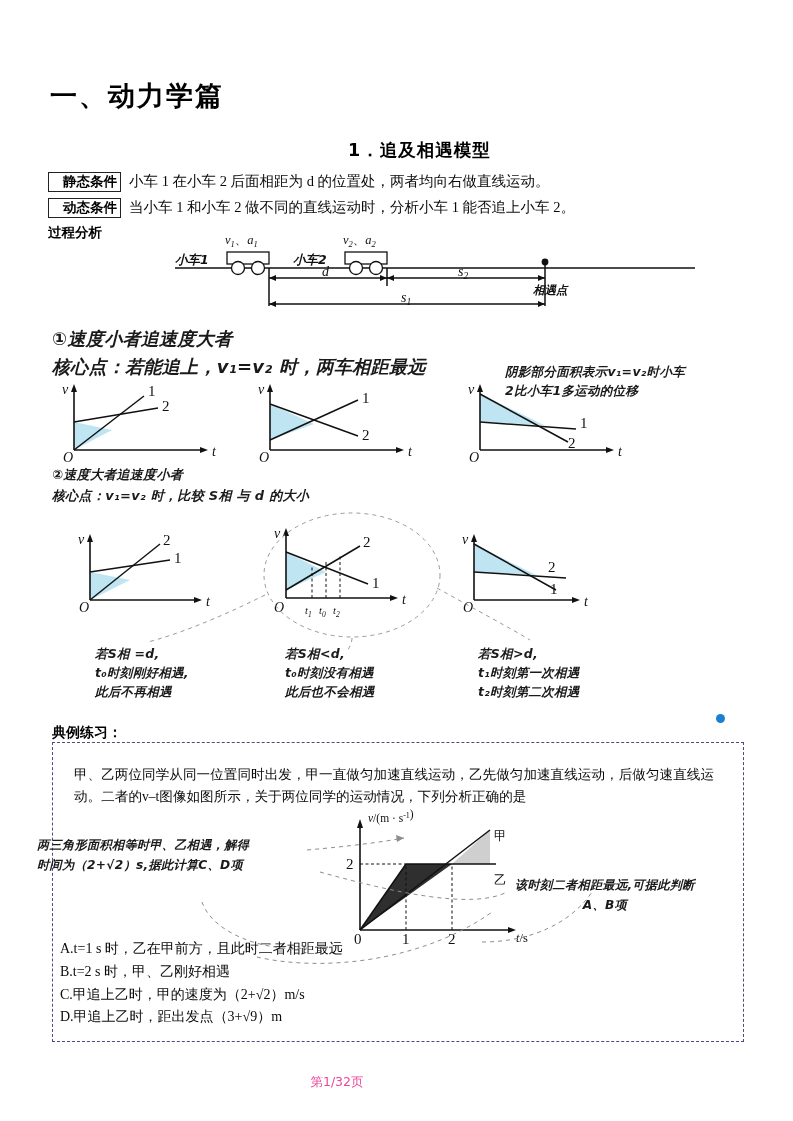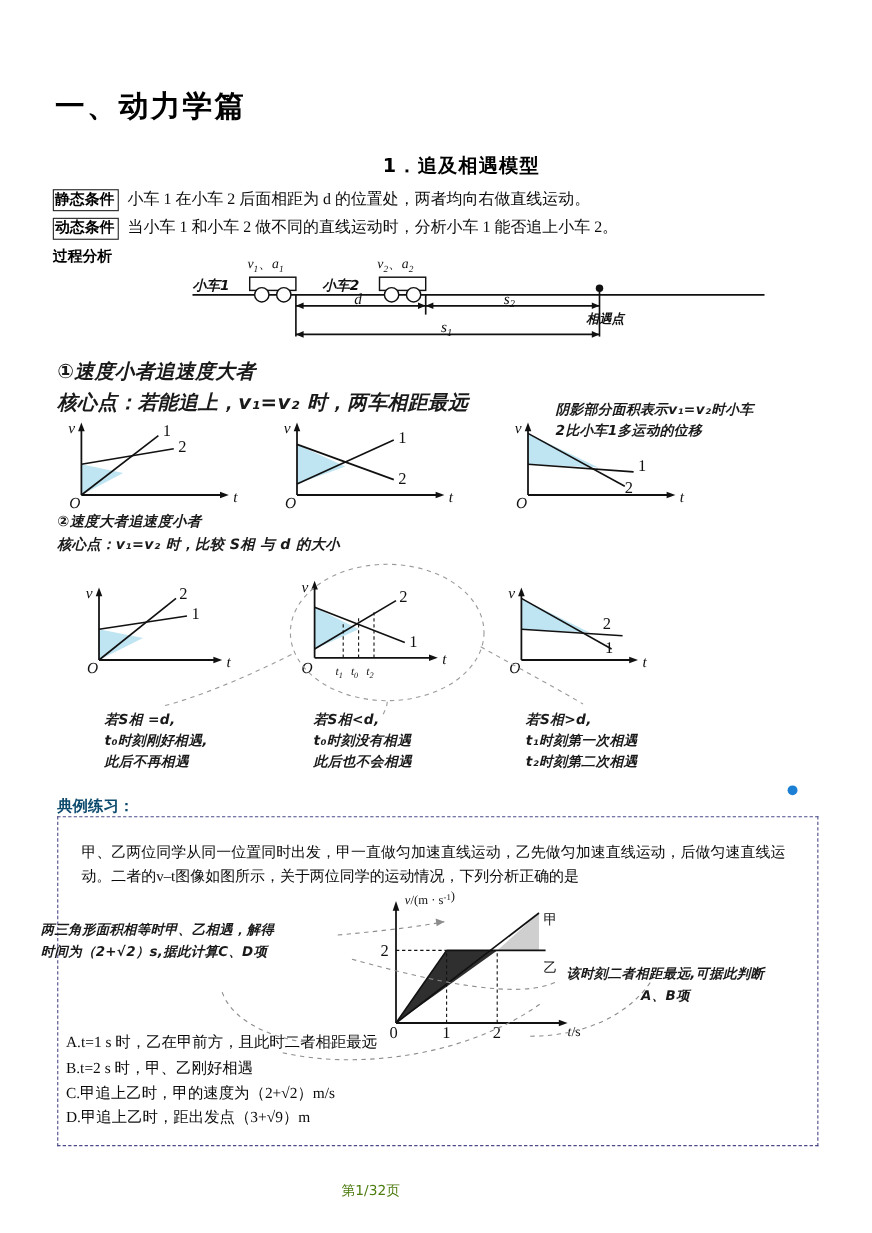--- a/index.html
+++ b/index.html
@@ -39,21 +39,21 @@
     font-size:17.5px; font-weight:bold;
     font-family:"DejaVu Sans", sans-serif;
     letter-spacing:1px;
     color:#000;
   }
 
   
   .cond-row { position:absolute; display:flex; align-items:flex-start; gap:8px; }
   .cond-tag {
     border:1.2px solid #222;
-    padding:0px 3px 1px 1px;
+    padding:0px 3px 1px 14px;
     font-size:13.5px; font-weight:bold;
     font-family:"DejaVu Sans", sans-serif;
     line-height:1.25;
     white-space:nowrap;
     color:#000;
   }
   .cond-text {
     font-size:14.5px;
     font-family:"Liberation Serif","DejaVu Serif",serif;
     line-height:1.3;
@@ -94,21 +94,21 @@
   .caption { position:absolute; font-size:12.5px; line-height:1.5; }
   #cap1 { left:95px;  top:645px; }
   #cap2 { left:285px; top:645px; }
   #cap3 { left:478px; top:645px; }
 
   
   #example-label {
     left:52px; top:724px;
     font-size:14px; font-weight:bold;
     font-family:"DejaVu Sans", sans-serif;
-    color:#0c4a6e;
+    color:#000000;
   }
   #example-box {
     left:52px; top:742px;
     width:692px; height:300px;
     border:1.3px dashed #4a4a8a;
     box-sizing:border-box;
   }
   #problem-text {
     left:74px; top:764px; width:640px;
     font-size:13.6px; line-height:1.62;
@@ -134,21 +134,21 @@
     left:716px; top:714px; width:9px; height:9px;
     border-radius:50%; background:#1b7fd4;
   }
 
   
   #footer {
     left:0; top:1074px; width:674px;
     text-align:center;
     font-size:12.5px;
     font-family:"DejaVu Sans", sans-serif;
-    color:#4d7c0f;
+    color:#ec4899;
   }
 
   svg { display:block; overflow:visible; }
   .axis { stroke:#111; stroke-width:1.6; fill:none; }
   .ln   { stroke:#111; stroke-width:1.5; fill:none; }
   .dash { stroke:#111; stroke-width:1; stroke-dasharray:3 2.5; fill:none; }
   .shade{ fill:#bfe4f2; stroke:none; }
   .lbl  { font-family:"Liberation Serif",serif; font-style:italic; font-size:14px; fill:#111; }
   .num  { font-family:"Liberation Serif",serif; font-size:15px; fill:#111; }
   .tiny { font-family:"Liberation Serif",serif; font-style:italic; font-size:10.5px; fill:#111; }

